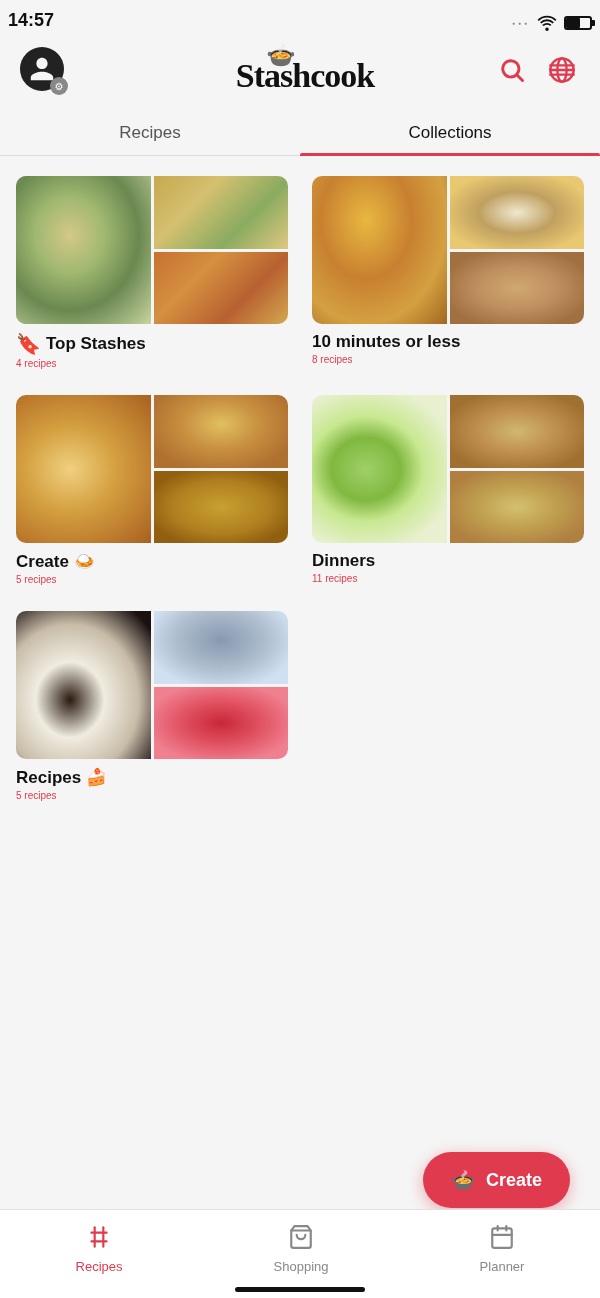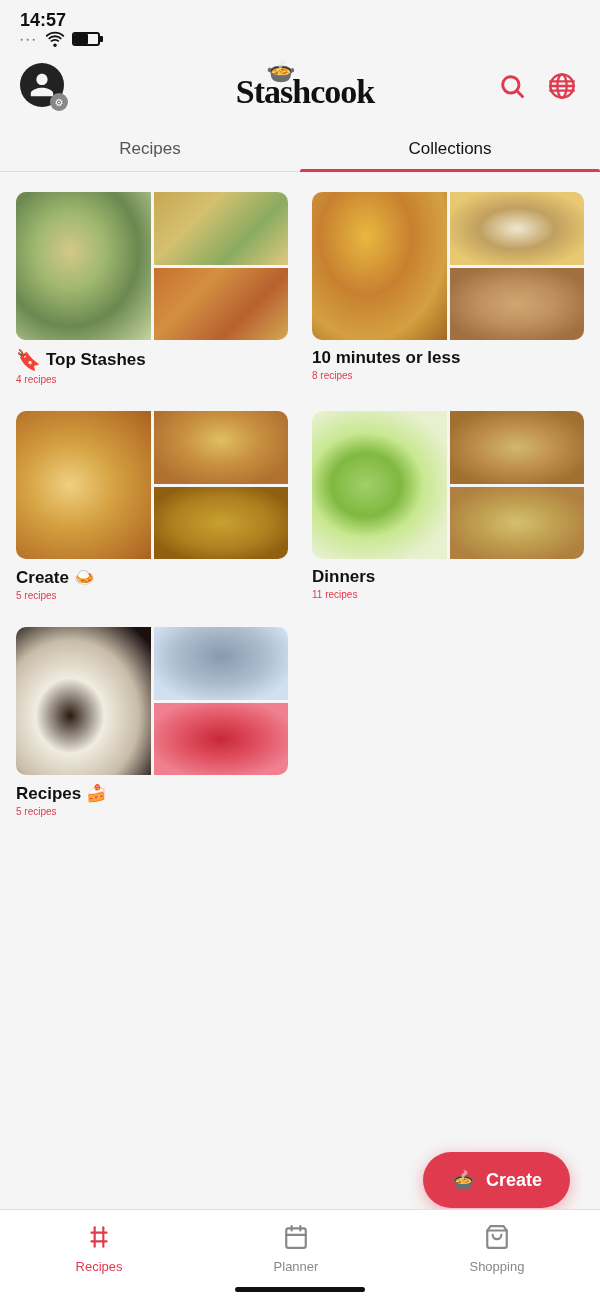--- a/index.html
+++ b/index.html
@@ -10,24 +10,23 @@
       background: #f5f5f5;
       font-family: -apple-system, BlinkMacSystemFont, 'Segoe UI', sans-serif;
       position: relative;
       overflow-x: hidden;
     }
 
     
     .status-bar {
       display: flex;
       justify-content: space-between;
-      align-items: flex-start;
-      padding: 10px 20px 6px;
+      align-items: flex-end;
+      padding: 10px 8px 6px;
       background: #f5f5f5;
-      flex-direction: column;
     }
     .status-time {
       font-size: 18px;
       font-weight: 600;
       color: #111;
     }
     .status-icons {
       display: flex;
       align-items: center;
       gap: 6px;
@@ -434,33 +433,33 @@
         <line x1="16" y1="3" x2="16" y2="21"></line>
         <line x1="5" y1="8" x2="19" y2="8"></line>
         <line x1="5" y1="16" x2="19" y2="16"></line>
       </svg>
     </span>
     <span class="nav-label" style="color:#e03a4e;">Recipes</span>
   </div>
   <div class="nav-item">
     <span class="nav-icon">
       <svg width="26" height="26" viewBox="0 0 24 24" fill="none" stroke="#888" stroke-width="2" stroke-linecap="round">
+        <path d="M6 2L3 6v14a2 2 0 002 2h14a2 2 0 002-2V6l-3-4z"></path>
+        <line x1="3" y1="6" x2="21" y2="6"></line>
+        <path d="M16 10a4 4 0 01-8 0"></path>
+      </svg>
+    </span>
+    <span class="nav-label">Shopping</span>
+  </div>
+  <div class="nav-item">
+    <span class="nav-icon">
+      <svg width="26" height="26" viewBox="0 0 24 24" fill="none" stroke="#888" stroke-width="2" stroke-linecap="round">
         <rect x="3" y="4" width="18" height="18" rx="2"></rect>
         <line x1="16" y1="2" x2="16" y2="6"></line>
         <line x1="8" y1="2" x2="8" y2="6"></line>
         <line x1="3" y1="10" x2="21" y2="10"></line>
       </svg>
     </span>
     <span class="nav-label">Planner</span>
   </div>
-  <div class="nav-item">
-    <span class="nav-icon">
-      <svg width="26" height="26" viewBox="0 0 24 24" fill="none" stroke="#888" stroke-width="2" stroke-linecap="round">
-        <path d="M6 2L3 6v14a2 2 0 002 2h14a2 2 0 002-2V6l-3-4z"></path>
-        <line x1="3" y1="6" x2="21" y2="6"></line>
-        <path d="M16 10a4 4 0 01-8 0"></path>
-      </svg>
-    </span>
-    <span class="nav-label">Shopping</span>
-  </div>
 </div>
 
 <div style="position:fixed;bottom:6px;left:50%;transform:translateX(-50%);width:130px;height:5px;background:#111;border-radius:3px;"></div>
 
 </body></html>

